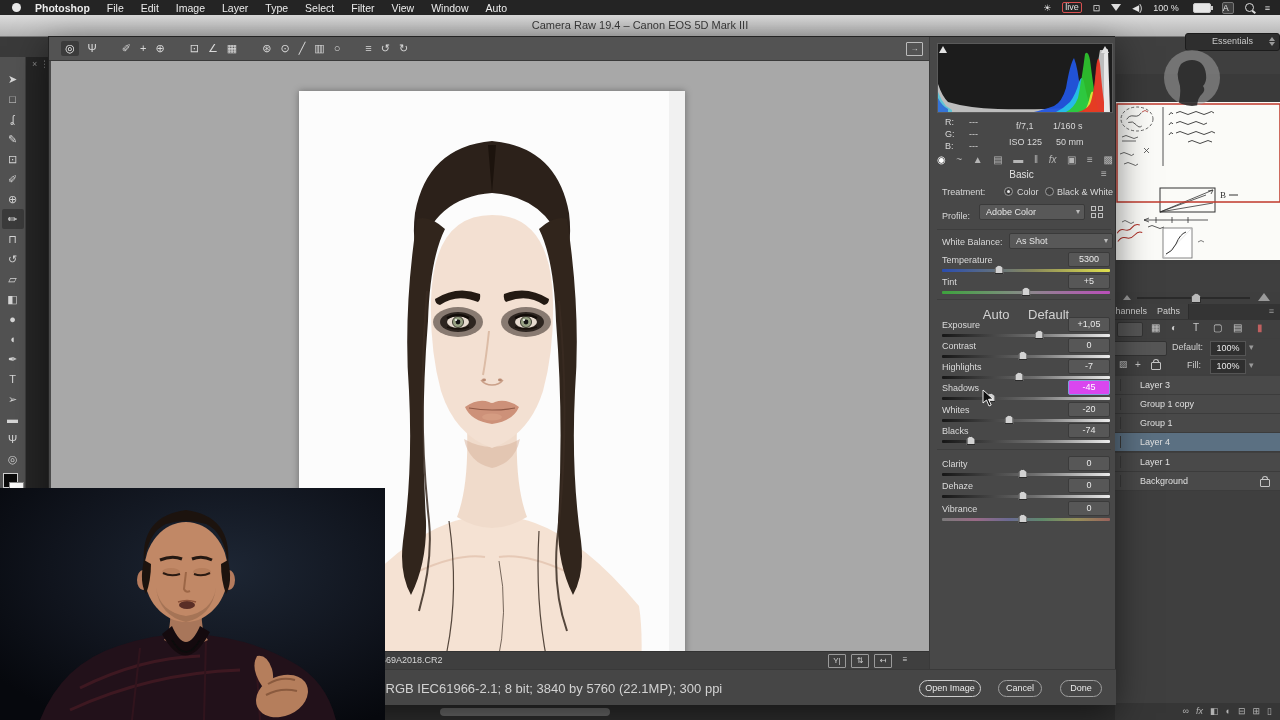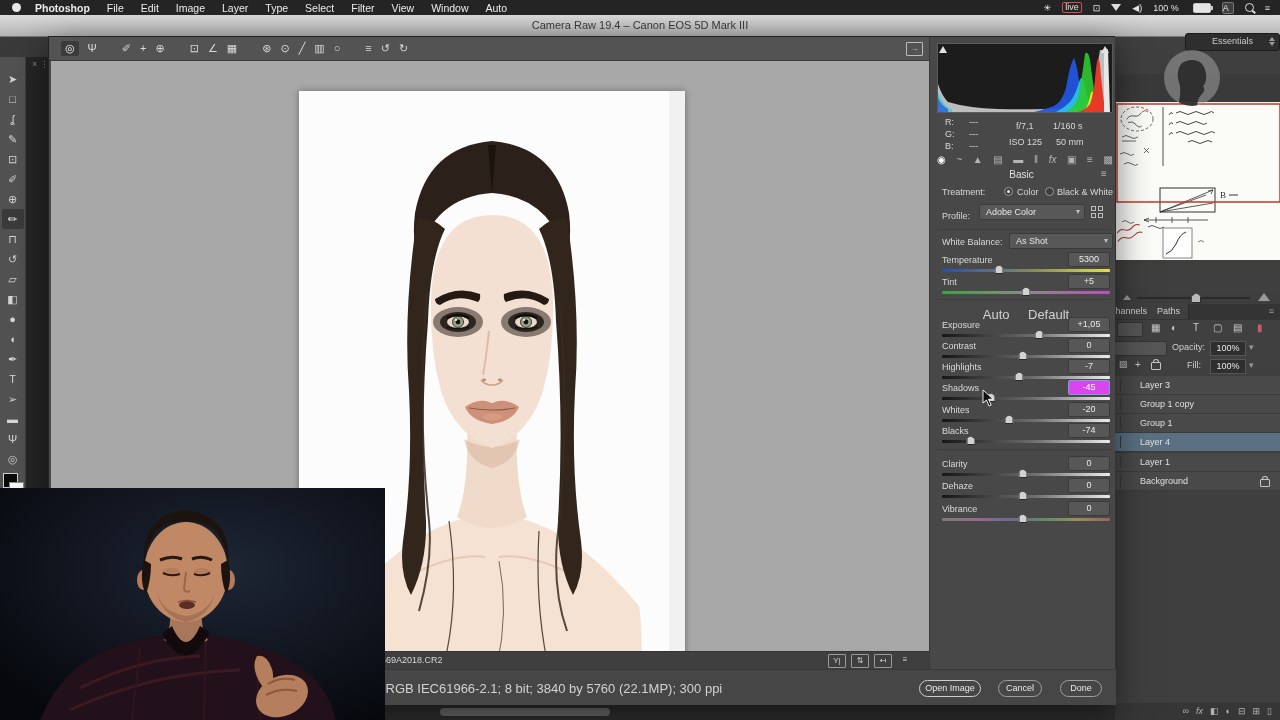--- a/index.html
+++ b/index.html
@@ -286,21 +286,21 @@
     <span class="fic" style="left:36px">▦</span>
     <span class="fic" style="left:56px">◐</span>
     <span class="fic" style="left:78px">T</span>
     <span class="fic" style="left:98px">▢</span>
     <span class="fic" style="left:118px">▤</span>
     <span class="fic" style="left:142px;color:#c06060">▮</span>
   </div>
 
   <div id="blendrow" class="abs">
     <span style="position:absolute;left:-6px;top:2px;width:56px;height:13px;background:#565656;border:1px solid #333;border-radius:2px"></span>
-    <span style="position:absolute;left:57px;top:3px">Opacity:</span>
+    <span style="position:absolute;left:57px;top:3px">Default:</span>
     <span class="vbox" style="left:95px;top:2px">100%</span>
     <span style="position:absolute;left:134px;top:3px;color:#9a9a9a">▾</span>
   </div>
 
   <div id="lockrow" class="abs">
     <span style="position:absolute;left:4px;top:3px;color:#c5c5c5;font-size:9px">▨</span>
     <span style="position:absolute;left:20px;top:3px;color:#c5c5c5;font-size:10px">+</span>
     <span class="lock" style="position:absolute;left:36px;top:6px"></span>
     <span style="position:absolute;left:72px;top:4px">Fill:</span>
     <span class="vbox" style="left:95px;top:3px">100%</span>

